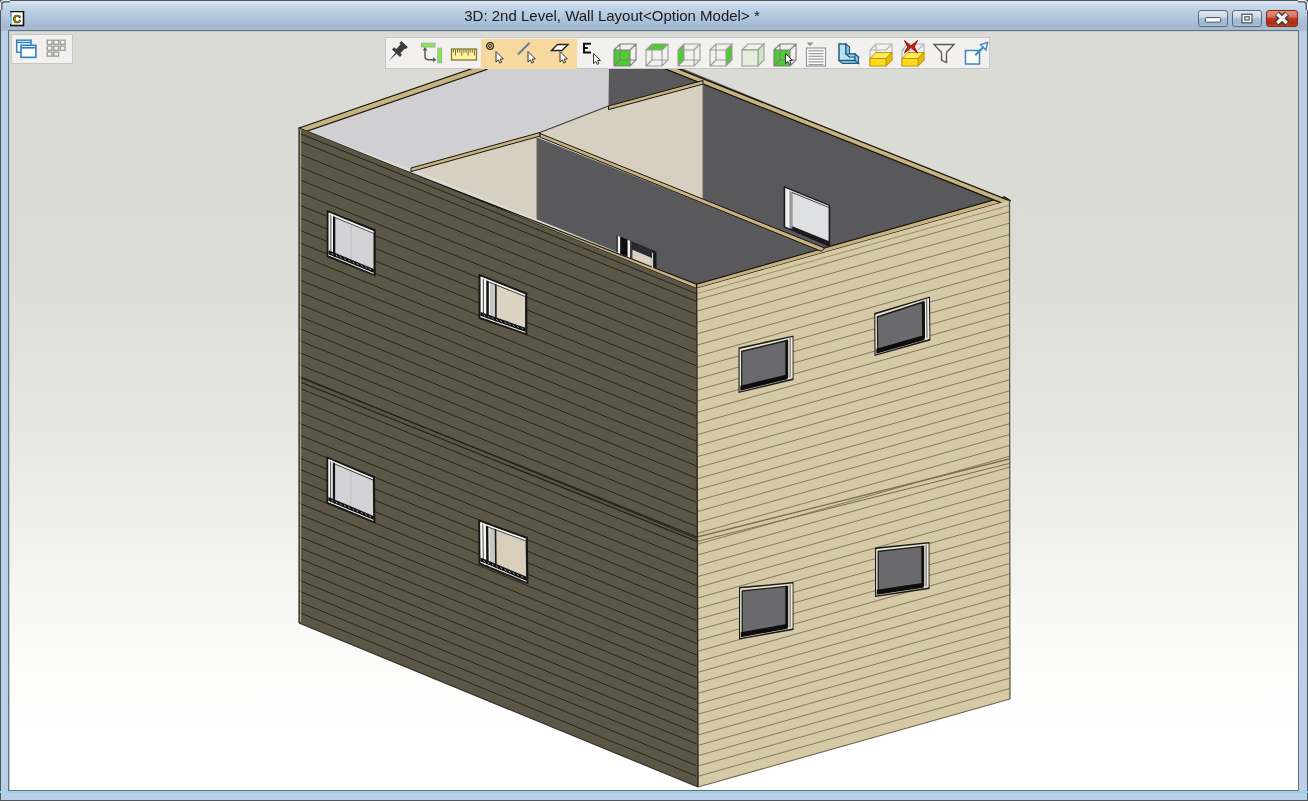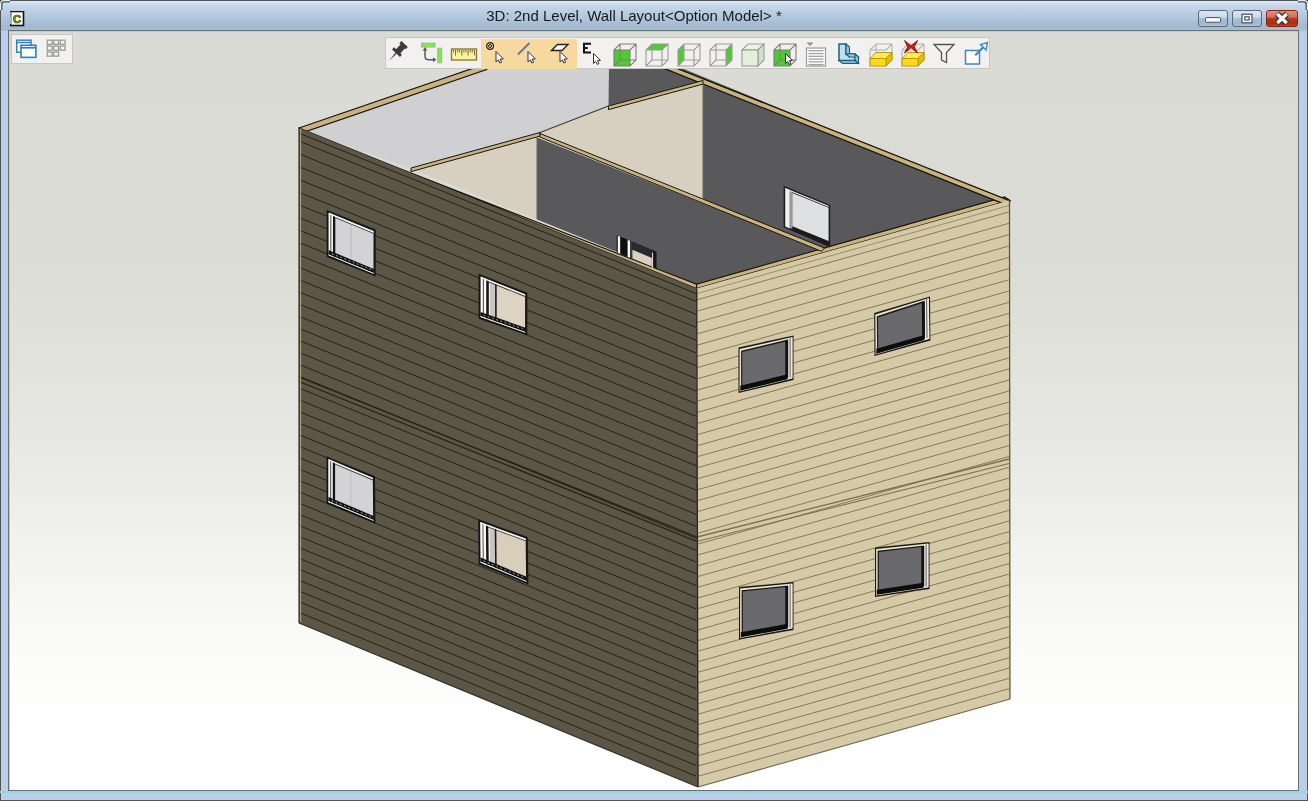--- a/index.html
+++ b/index.html
@@ -1,19 +1,19 @@
 <!DOCTYPE html>
 <html><head><meta charset="utf-8"><style>
 html,body{margin:0;padding:0;width:1308px;height:801px;overflow:hidden;
 font-family:"Liberation Sans",sans-serif;}
 #win{position:absolute;inset:0;background:#b9d0e8;}
 #titlebar{position:absolute;left:1px;top:1px;right:1px;height:30px;
 background:linear-gradient(#dce8f3 0%,#c6d7e9 16%,#b2c8de 52%,#a3b9d2 85%,#a9becd 100%);}
 #title{position:absolute;top:7px;left:0;width:1224px;text-align:center;
-font-size:15px;color:#1a1a1a;white-space:pre;padding-left:22px;}
+font-size:15px;color:#1a1a1a;white-space:pre;}
 .border-dark{position:absolute;background:#50555b;}
 #content{position:absolute;left:10px;top:32px;width:1289px;height:759px;
 background:linear-gradient(#dadbd5 0%,#dbdcd6 30%,#e8e8e4 55%,#f9f9f7 78%,#ffffff 92%);}
 #contentborder{position:absolute;left:8px;top:30px;width:1291px;height:761px;
 border:1px solid #6e6e6e;box-sizing:border-box;}
 .tbar{position:absolute;background:#f2f1ef;border:1px solid #c6c6c4;box-sizing:border-box;}
 #btns{position:absolute;top:10px;right:10px;height:17px;}
 .wbtn{display:inline-block;width:30px;height:17px;border:1px solid #5e6973;border-radius:3px;
 background:linear-gradient(#dde9f4 0%,#c9d9ea 42%,#a9c0d9 50%,#9fb6d0 82%,#aec4da 100%);
 margin-left:4px;position:relative;vertical-align:top;box-sizing:border-box;}

